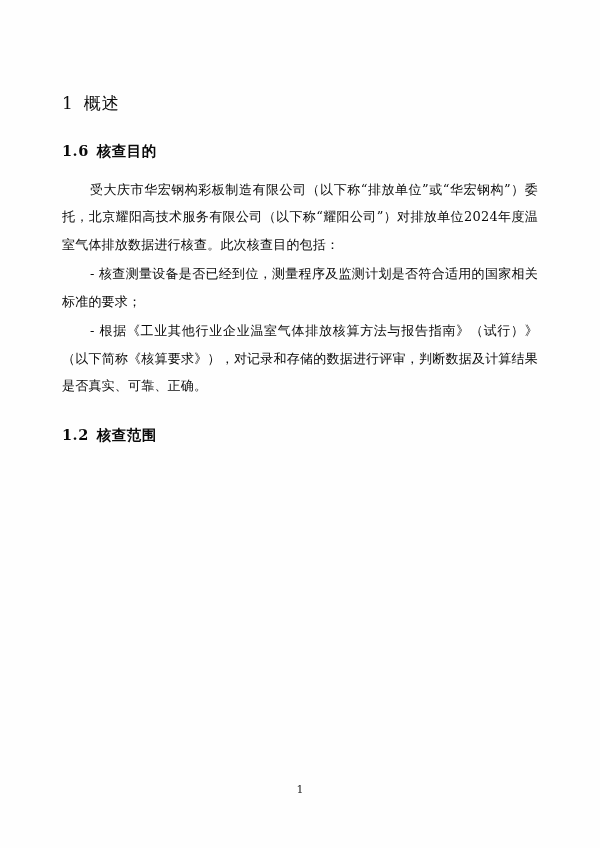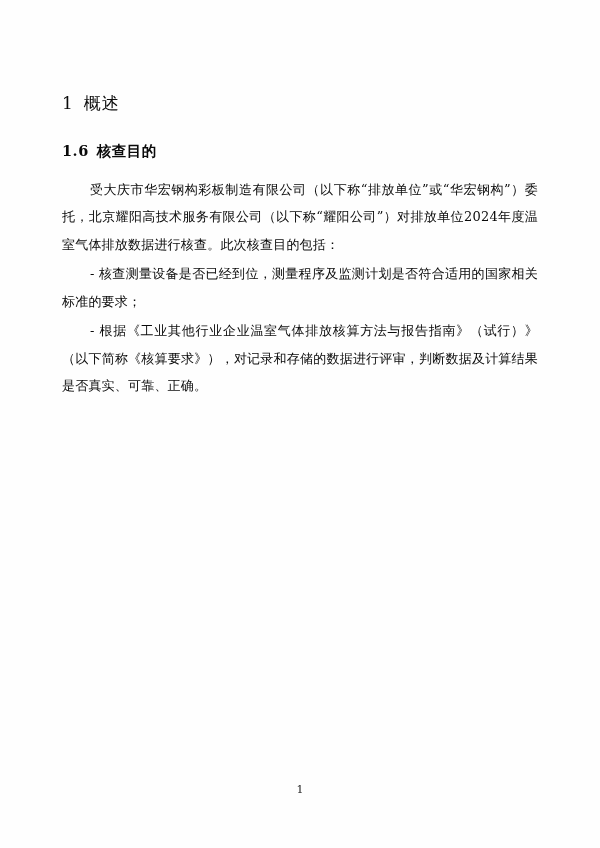--- a/index.html
+++ b/index.html
@@ -76,19 +76,22 @@
   </h1>
 
   <h2 class="h2">
     <span class="num">1.6</span><span>核查目的</span>
   </h2>
 
   <p class="para indent2">受大庆市华宏钢构彩板制造有限公司（以下称“排放单位”或“华宏钢构”）委托，北京耀阳高技术服务有限公司（以下称“耀阳公司”）对排放单位2024年度温室气体排放数据进行核查。此次核查目的包括：</p>
   <p class="para indent-dash">- 核查测量设备是否已经到位，测量程序及监测计划是否符合适用的国家相关标准的要求；</p>
   <p class="para indent-dash">- 根据《工业其他行业企业温室气体排放核算方法与报告指南》（试行）》（以下简称《核算要求》），对记录和存储的数据进行评审，判断数据及计算结果是否真实、可靠、正确。</p>
 
+  <h2 class="h2">
+    <span class="num">1.2</span><span>核查范围</span>
+  </h2>
 
 
   <div class="footer">
     <span>1</span>
   </div>
 
 </div>
 
 </body></html>

